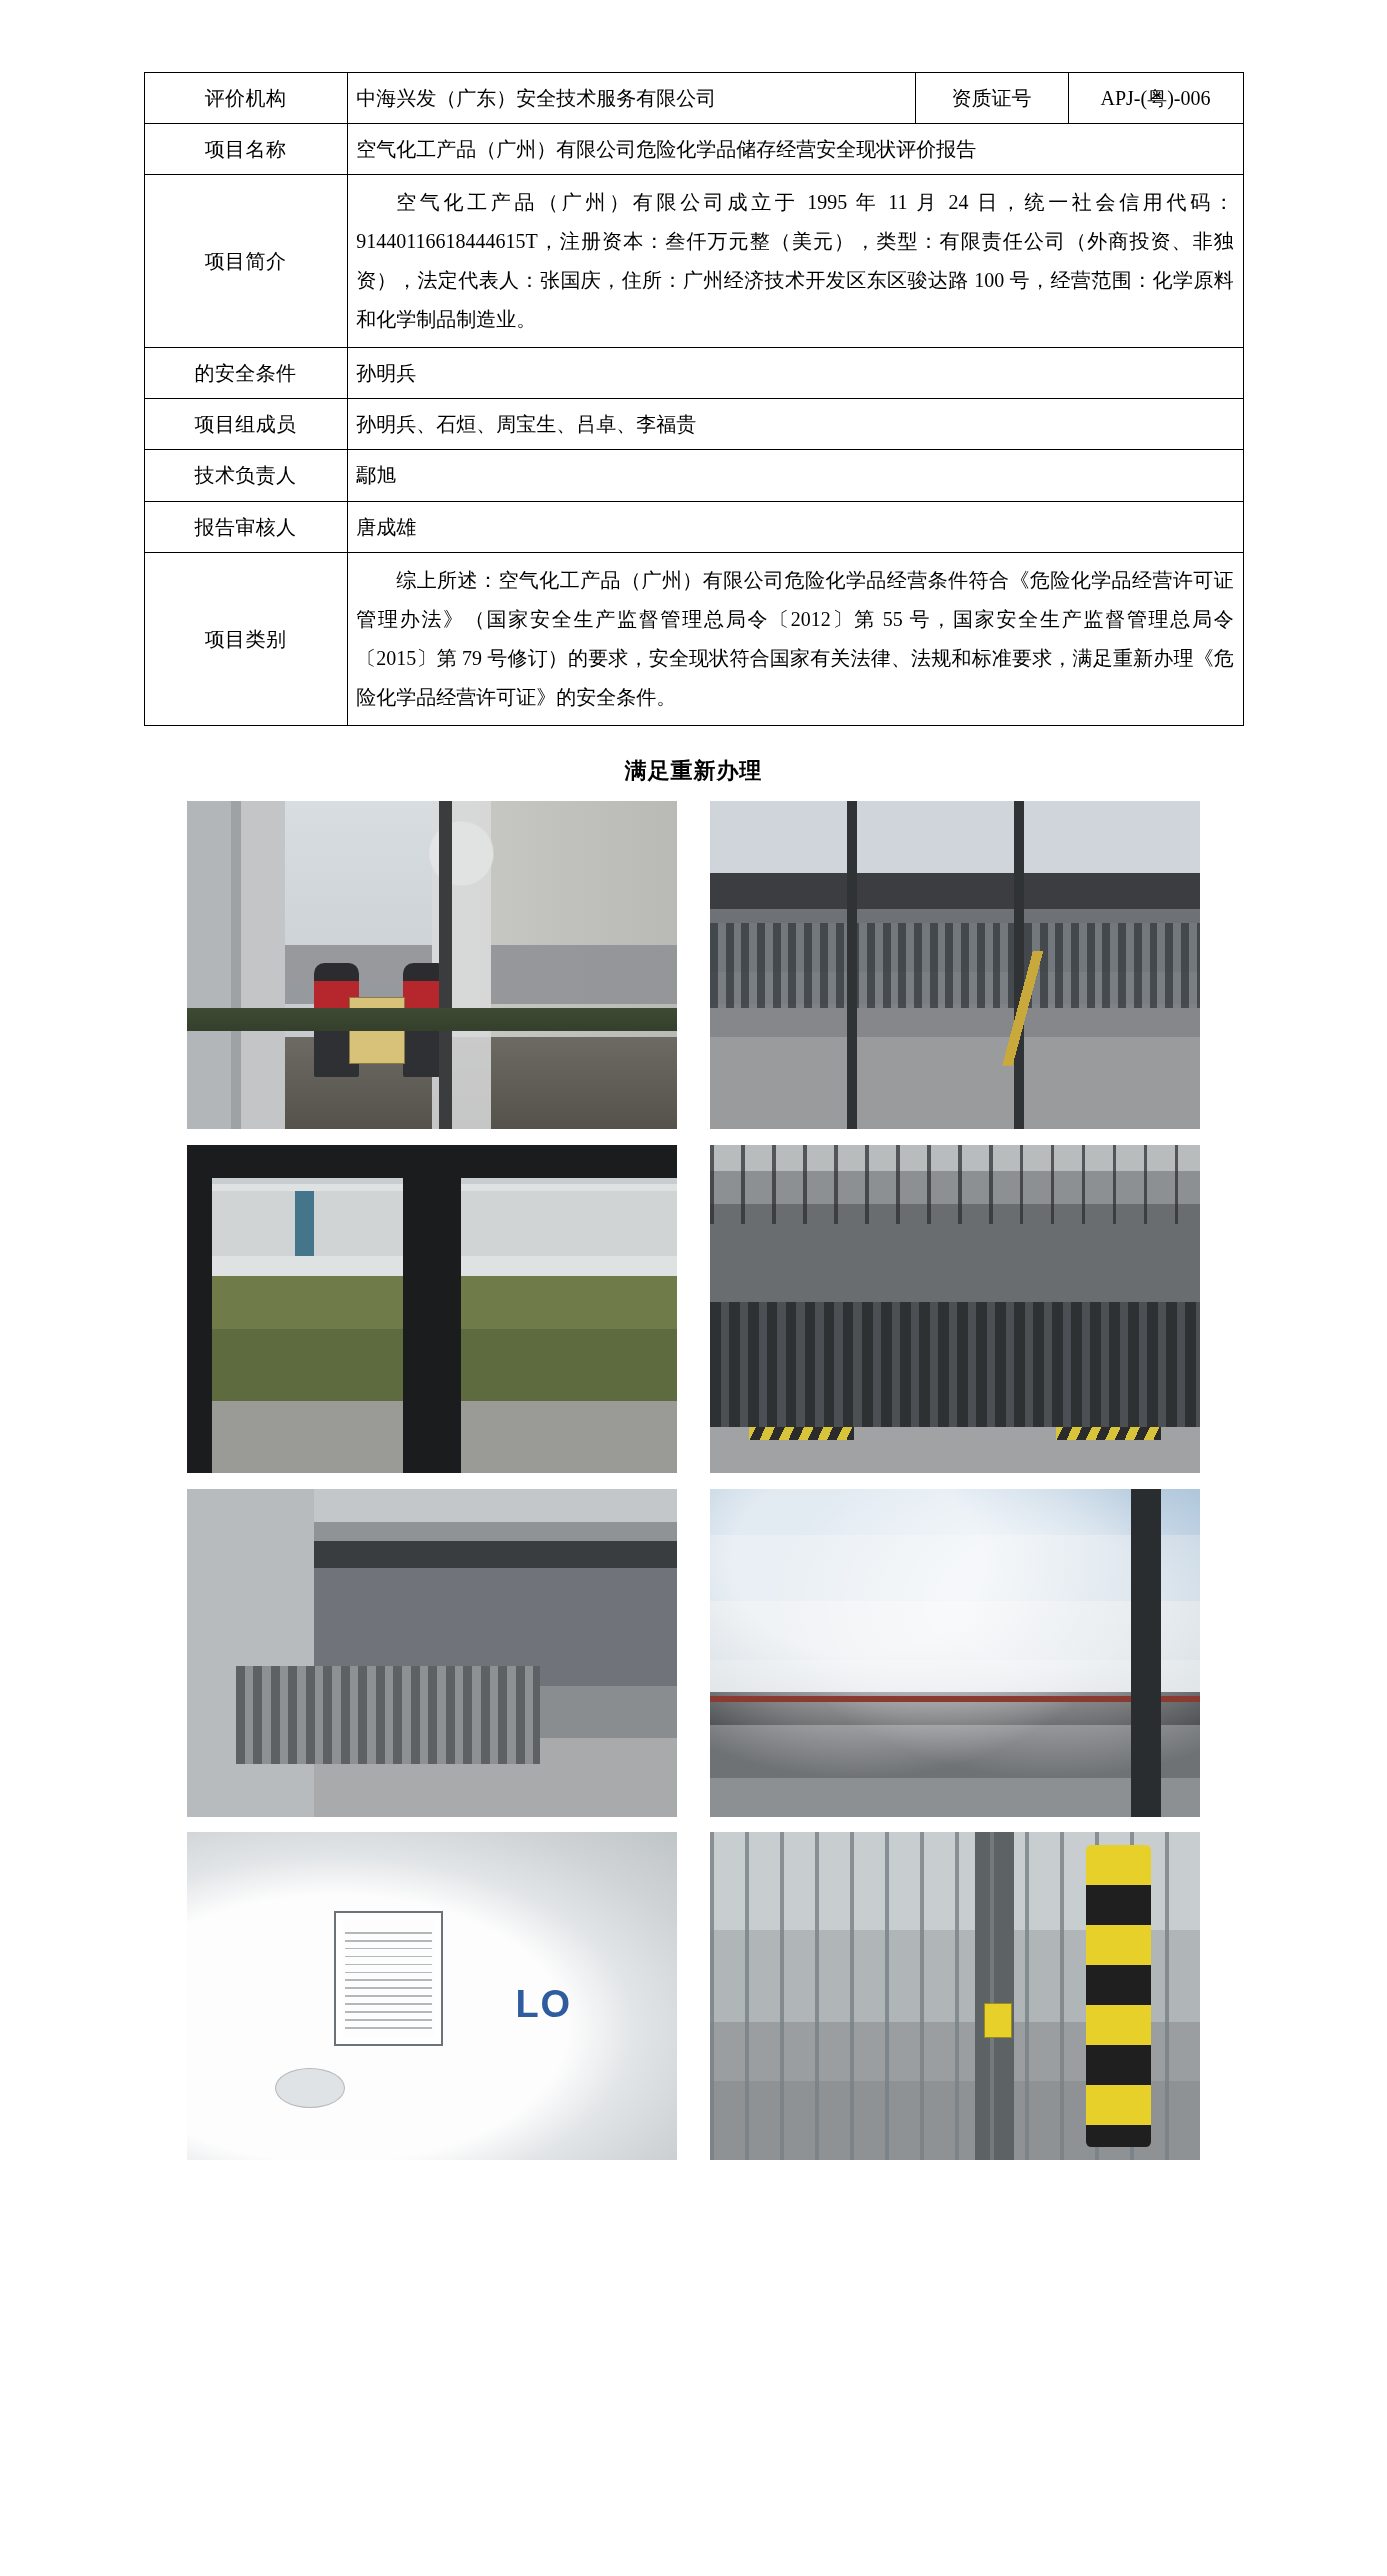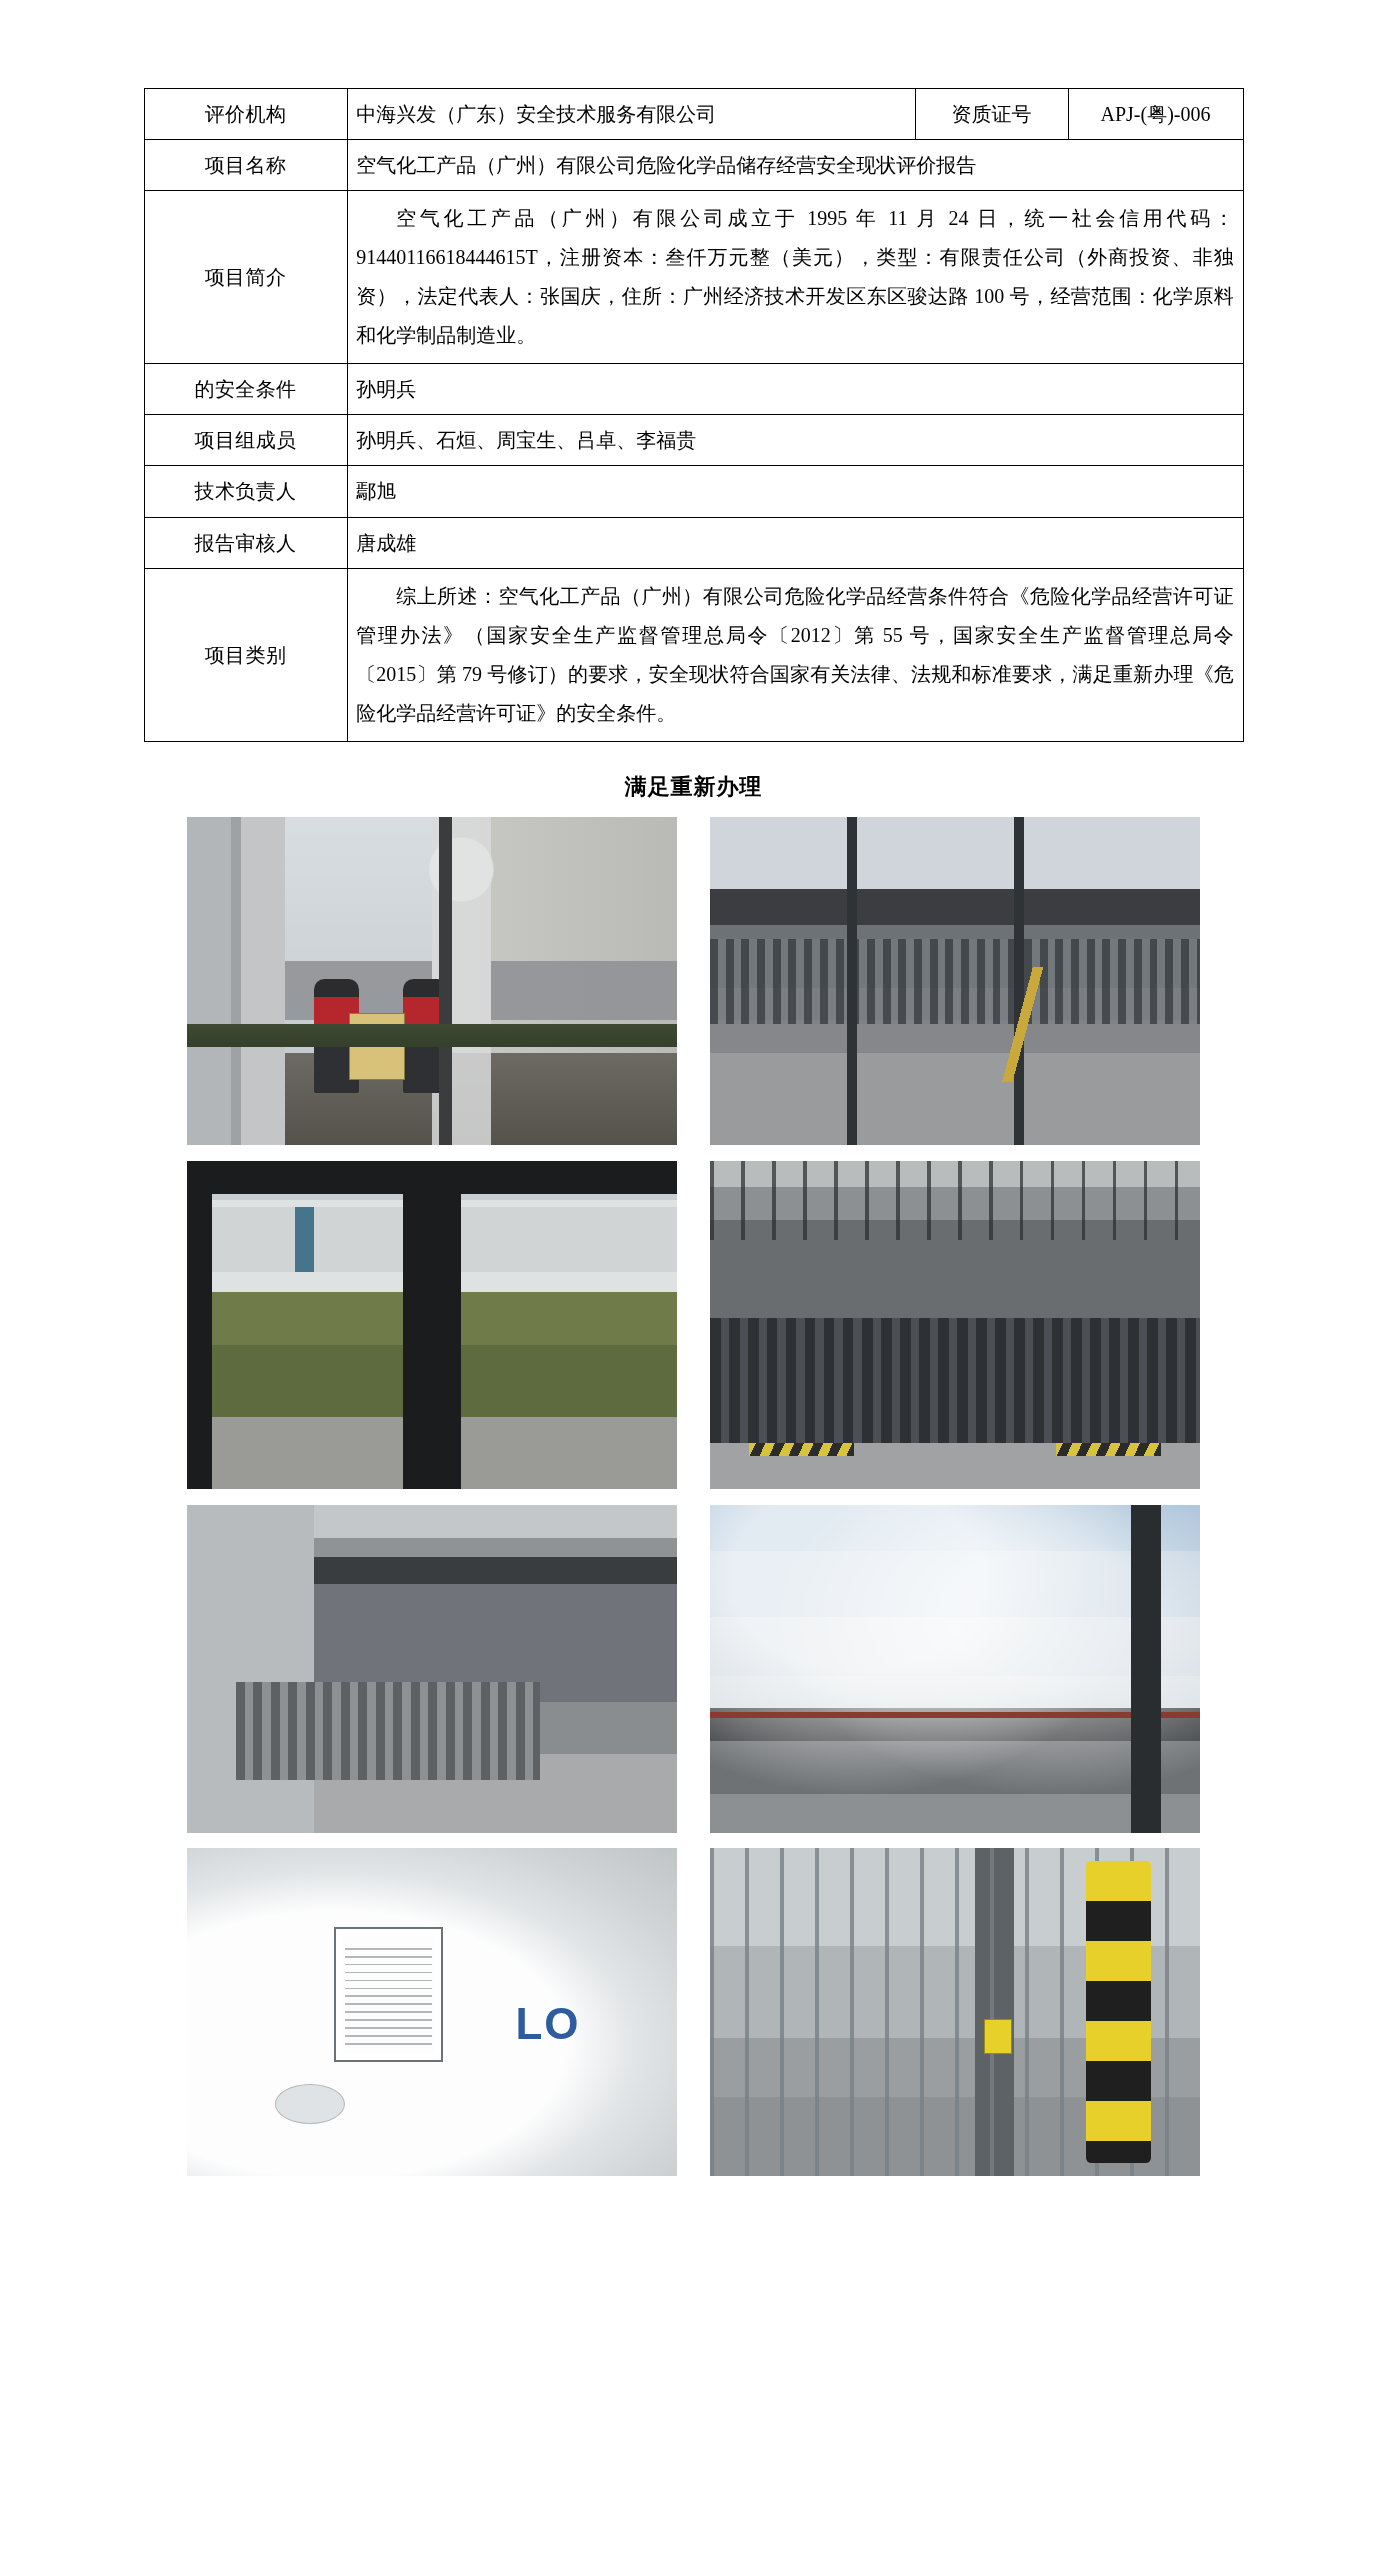--- a/index.html
+++ b/index.html
@@ -16,21 +16,21 @@
   .page {
     width: 1387px;
     margin: 0 auto;
     padding-top: 72px;
     box-sizing: border-box;
   }
 
   
   .info-table {
     width: 1100px;
-    margin: 16px auto;
+    margin: 0 auto;
     border-collapse: collapse;
     table-layout: fixed;
   }
   .info-table td {
     border: 0.9px solid #000;
     padding: 7.9px 8.7px;
     vertical-align: middle;
     font-size: 20px;
     line-height: 1.72;
   }
@@ -327,21 +327,21 @@
     border: 1.7px solid #b4b9bc;
   }
   .p7-blue {
     position: absolute;
     right: 16%;
     top: 46%;
     width: 83px;
     height: 54px;
     color: #2f5c9e;
     font-family: "Liberation Sans", "DejaVu Sans", sans-serif;
-    font-size: 44px;
+    font-size: 38px;
     font-weight: bold;
     letter-spacing: 1.7px;
   }
 
   
   .p8 {
     background:
       linear-gradient(to bottom, #c8cdd0 0 30%, #b0b5b8 30% 58%, #9a9ea1 58% 76%, #8e9295 76% 100%);
   }
   .p8::before {

